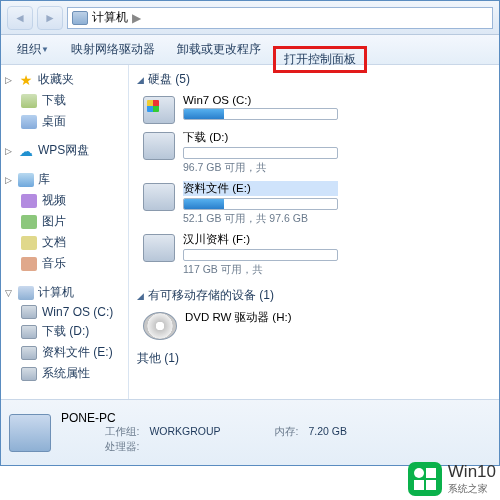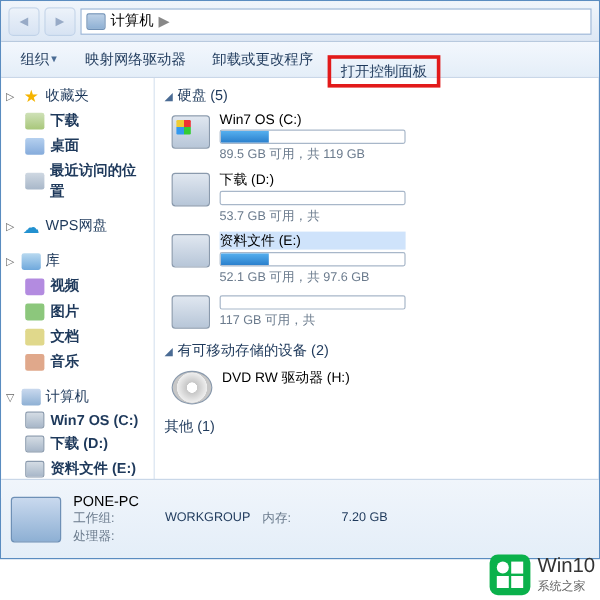--- a/index.html
+++ b/index.html
@@ -22,21 +22,21 @@
   .tool-highlight { border: 3px solid #e21a1a; padding: 2px 8px; margin-top: 20px; }
   
   
   .body { display: flex; height: calc(100% - 34px - 30px - 50px); }
   
   
   .sidebar { width: 128px; background: #fff; border-right: 1px solid #d9e4f1; overflow: hidden; padding: 4px 0; font-size: 12px; }
   .nav-group { margin-bottom: 8px; }
   .nav-head { display: flex; align-items: center; gap: 4px; padding: 2px 4px; color: #1e395b; }
   .nav-head .expand { width: 9px; height: 9px; font-size: 9px; color: #666; }
-  .nav-item { display: flex; align-items: center; gap: 5px; padding: 2px 4px 2px 20px; color: #1e395b; font-weight: bold; }
+  .nav-item { display: flex; align-items: center; gap: 5px; padding: 2px 4px 2px 20px; color: #1e395b; }
   .ico { width: 16px; height: 14px; display: inline-block; border-radius: 2px; }
   .ico-star { color: #f5b400; font-size: 14px; width: 16px; text-align: center; }
   .ico-dl { background: linear-gradient(#cfe1b8,#a8c77a); }
   .ico-desk { background: linear-gradient(#b5d0ef,#85abdb); }
   .ico-recent { background: linear-gradient(#cfd8e2,#a8b7c9); }
   .ico-cloud { color: #2291d0; font-size: 14px; width: 16px; text-align: center; }
   .ico-lib { background: linear-gradient(#b8d9f0,#6fa8dc); }
   .ico-vid { background: #b38be0; }
   .ico-pic { background: #8cc77c; }
   .ico-doc { background: #e0d88b; }
@@ -58,22 +58,22 @@
   .info { flex: 1; }
   .dname { font-size: 11.5px; color: #000; }
   .bar { width: 155px; height: 12px; background: #fff; border: 1px solid #a8b7c9; border-radius: 2px; margin: 2px 0; overflow: hidden; }
   .bar-fill { height: 100%; background: linear-gradient(#56b0ef,#2a7fcc); }
   .dsub { font-size: 10.5px; color: #6b7b8d; }
   
   
   .status { position: absolute; bottom: 0; left: 0; right: 0; height: 66px; background: linear-gradient(#f0f5fb,#e4eef8); border-top: 1px solid #c9d7e8; display: flex; align-items: center; padding: 4px 8px; gap: 10px; font-size: 11px; color: #3a4a5e; }
   .status-ico { width: 42px; height: 38px; background: linear-gradient(#c9d9ee,#8eb0d4); border: 1px solid #6e90b6; border-radius: 3px; }
   .status-grid { display: grid; grid-template-columns: auto auto auto auto; gap: 1px 10px; font-size: 10.5px; }
-  .status-grid .lbl { color: #6b7b8d; text-align: center; }
-  .status-grid .val { color: #1e395b; margin-left: 32px; }
+  .status-grid .lbl { color: #6b7b8d; text-align: center; margin-left: 44px; }
+  .status-grid .val { color: #1e395b; }
   
   
   .wm { position: absolute; right: 4px; bottom: 4px; display: flex; align-items: center; gap: 6px; color: #333; font-size: 17px; }
   .wm .g { width: 34px; height: 34px; background: #0ab14b; border-radius: 7px; display: grid; grid-template-columns: 1fr 1fr; grid-template-rows: 1fr 1fr; gap: 2px; padding: 6px; }
   .wm .g span { background: #fff; }
   .wm .g span:nth-child(1){border-radius:50%;}
   .wm b { font-weight: normal; }
   .wm .sub { font-size: 10px; color: #666; display: block; }
 </style>
 </head>
@@ -111,24 +111,20 @@
           <span>收藏夹</span>
         </div>
         <div class="nav-item">
             <span class="ico ico-dl"></span>
             <span>下载</span>
           </div>
         <div class="nav-item">
             <span class="ico ico-desk"></span>
             <span>桌面</span>
           </div>
-        <div class="nav-item">
-            <span class="ico ico-recent"></span>
-            <span>最近访问的位置</span>
-          </div>
       </div>
 
       <div class="nav-group">
         <div class="nav-head">
           <span class="expand">▷</span>
           <span class="ico-cloud">☁</span>
           <span>WPS网盘</span>
         </div>
       </div>
 
@@ -188,59 +184,59 @@
             <span>硬盘 (5)</span>
           </div>
         <div class="drives">
           <div class="drive">
             <div class="drive-ico win"></div>
             <div class="info">
               <div class="dname">Win7 OS (C:)</div>
               <div class="bar">
                   <div class="bar-fill" style="width:26%"></div>
                 </div>
-              <div class="dsub">89.5 GB 可用，共 119 GB</div>
             </div>
           </div>
           <div class="drive">
             <div class="drive-ico"></div>
             <div class="info">
               <div class="dname">下载 (D:)</div>
               <div class="bar">
                   <div class="bar-fill" style="width:0%"></div>
                 </div>
-              <div class="dsub">53.7 GB 可用，共</div>
+              <div class="dsub">96.7 GB 可用，共</div>
             </div>
           </div>
           <div class="drive sel">
             <div class="drive-ico"></div>
             <div class="info">
               <div class="dname">资料文件 (E:)</div>
               <div class="bar">
                   <div class="bar-fill" style="width:26%"></div>
                 </div>
               <div class="dsub">52.1 GB 可用，共 97.6 GB</div>
             </div>
           </div>
           <div class="drive">
             <div class="drive-ico"></div>
             <div class="info">
+              <div class="dname">汉川资料 (F:)</div>
               <div class="bar">
                   <div class="bar-fill" style="width:0%"></div>
                 </div>
               <div class="dsub">117 GB 可用，共</div>
             </div>
           </div>
         </div>
       </div>
 
       <div class="section">
         <div class="section-head">
             <span class="tri">◢</span>
-            <span>有可移动存储的设备 (2)</span>
+            <span>有可移动存储的设备 (1)</span>
           </div>
         <div class="drives">
           <div class="drive">
             <div class="drive-ico dvd"></div>
             <div class="info">
                 <div class="dname">DVD RW 驱动器 (H:)</div>
               </div>
           </div>
         </div>
       </div>

